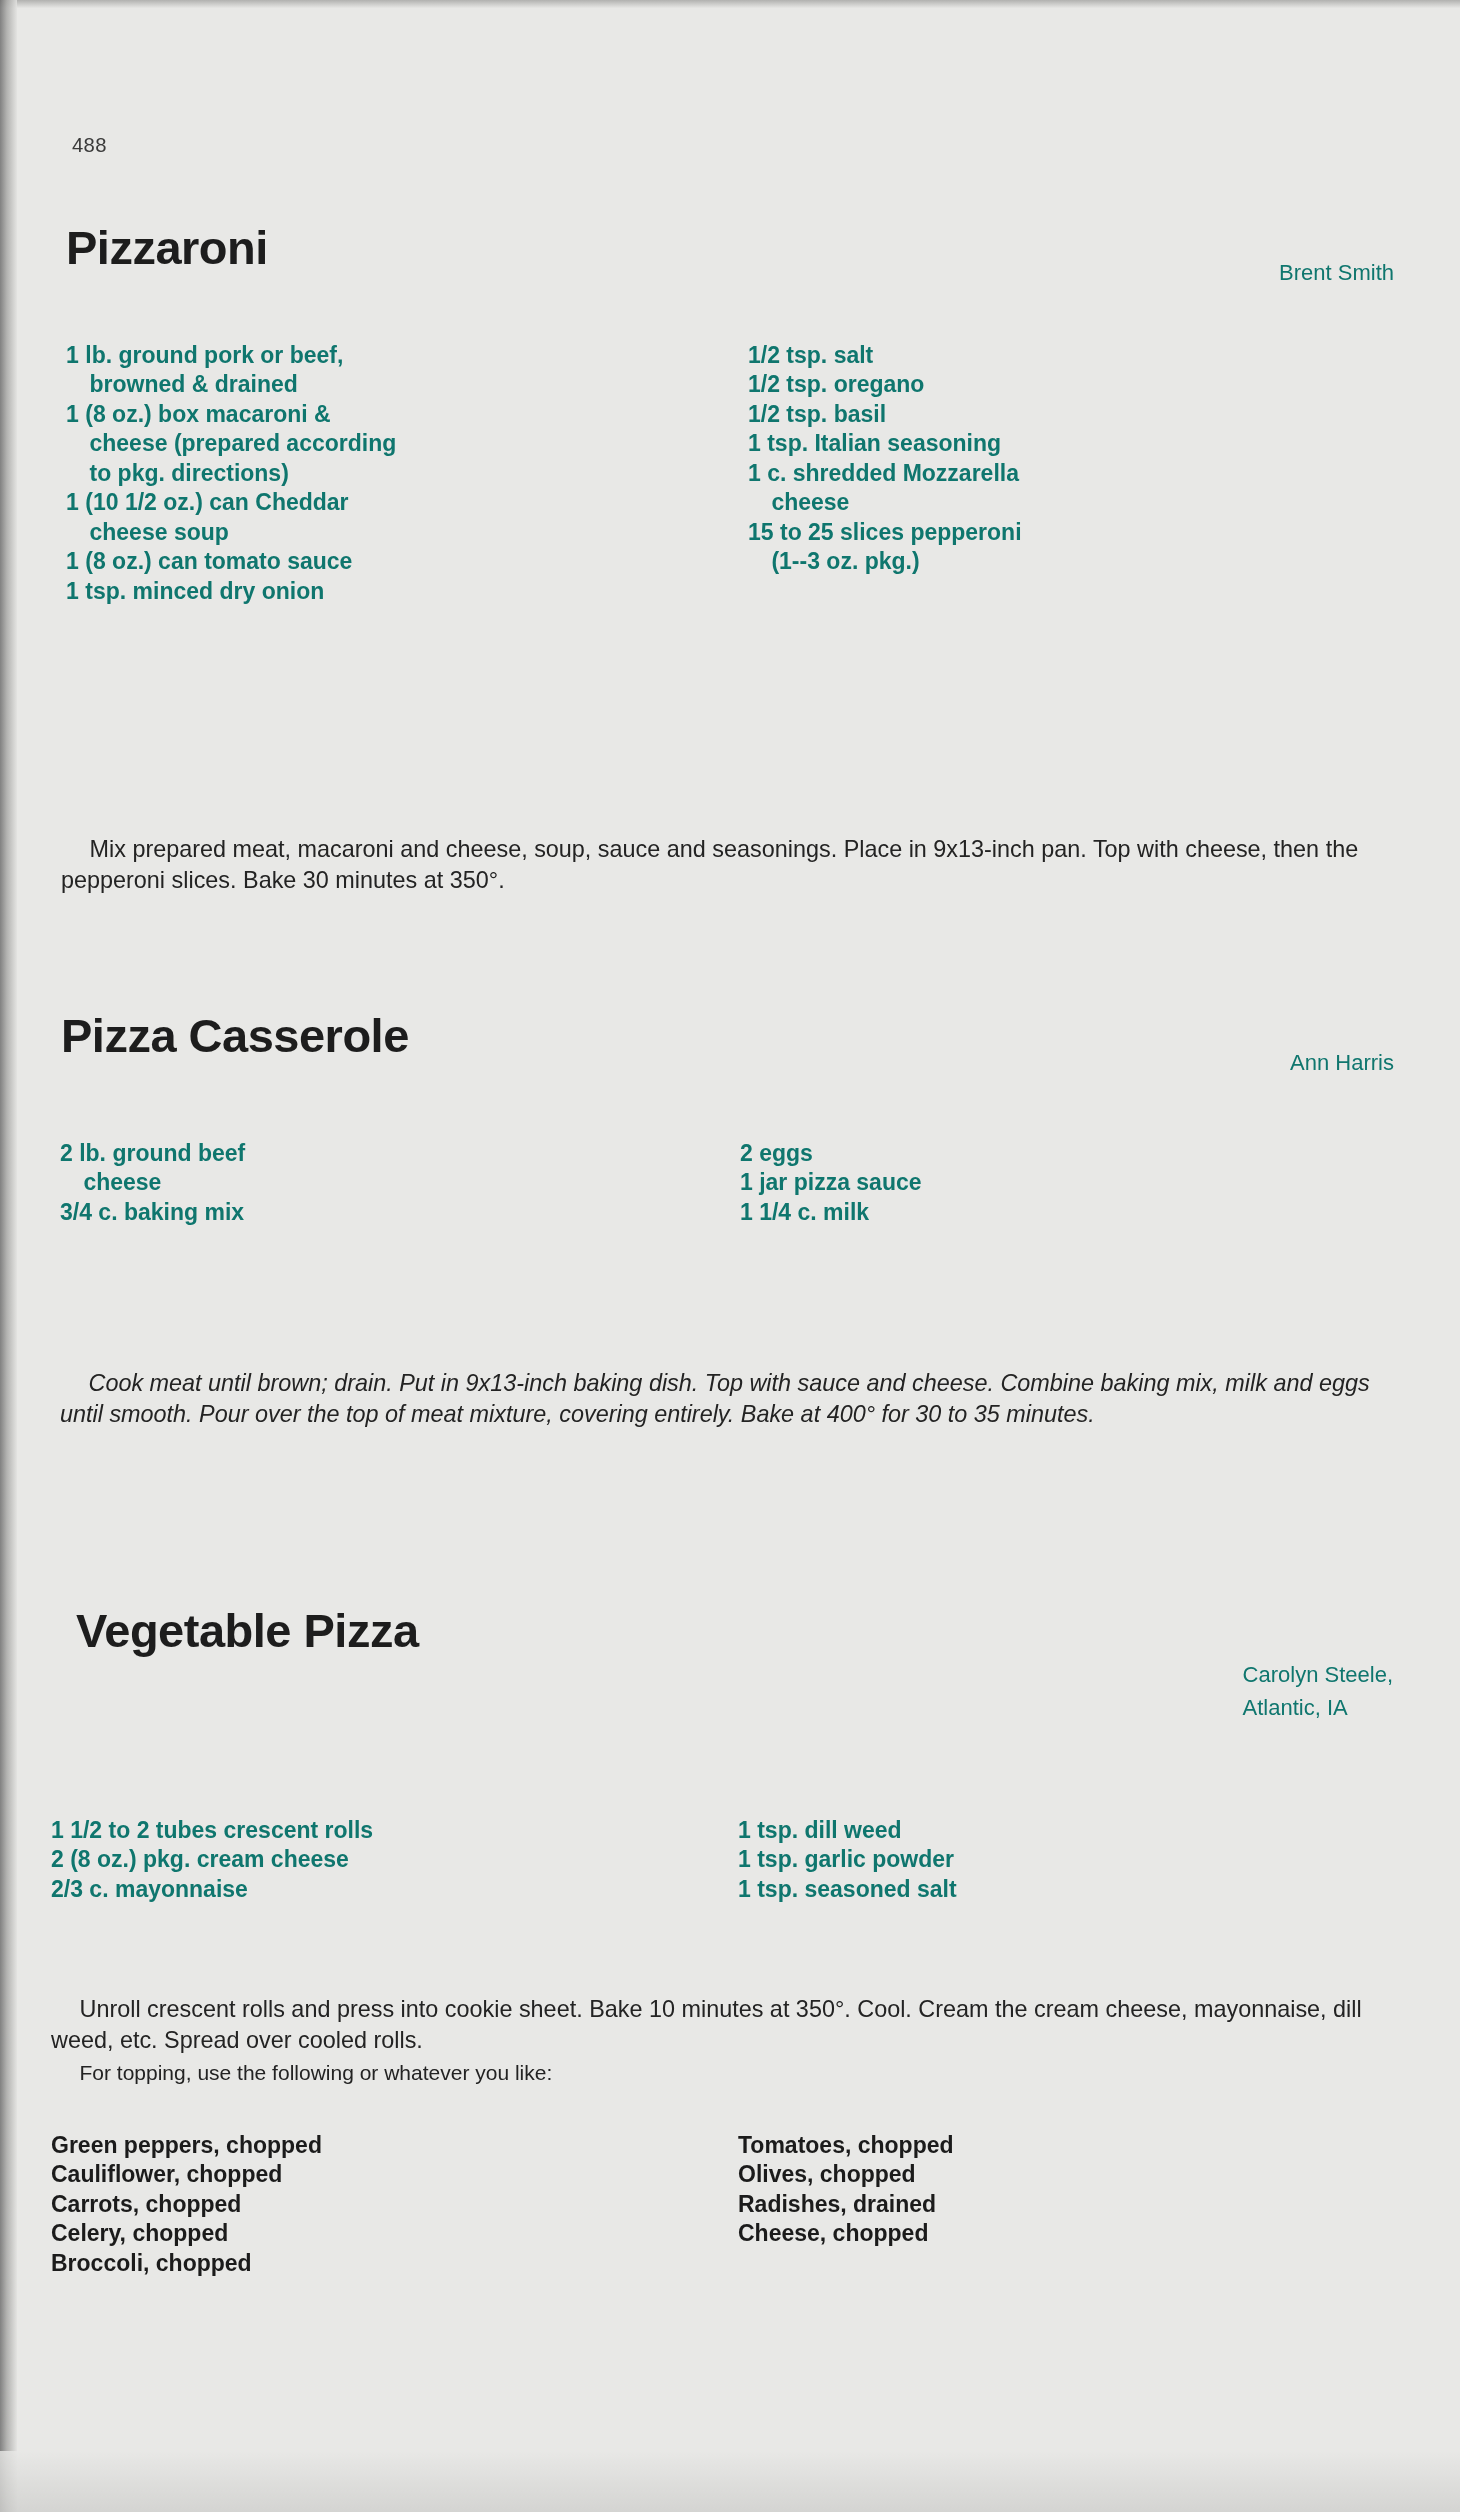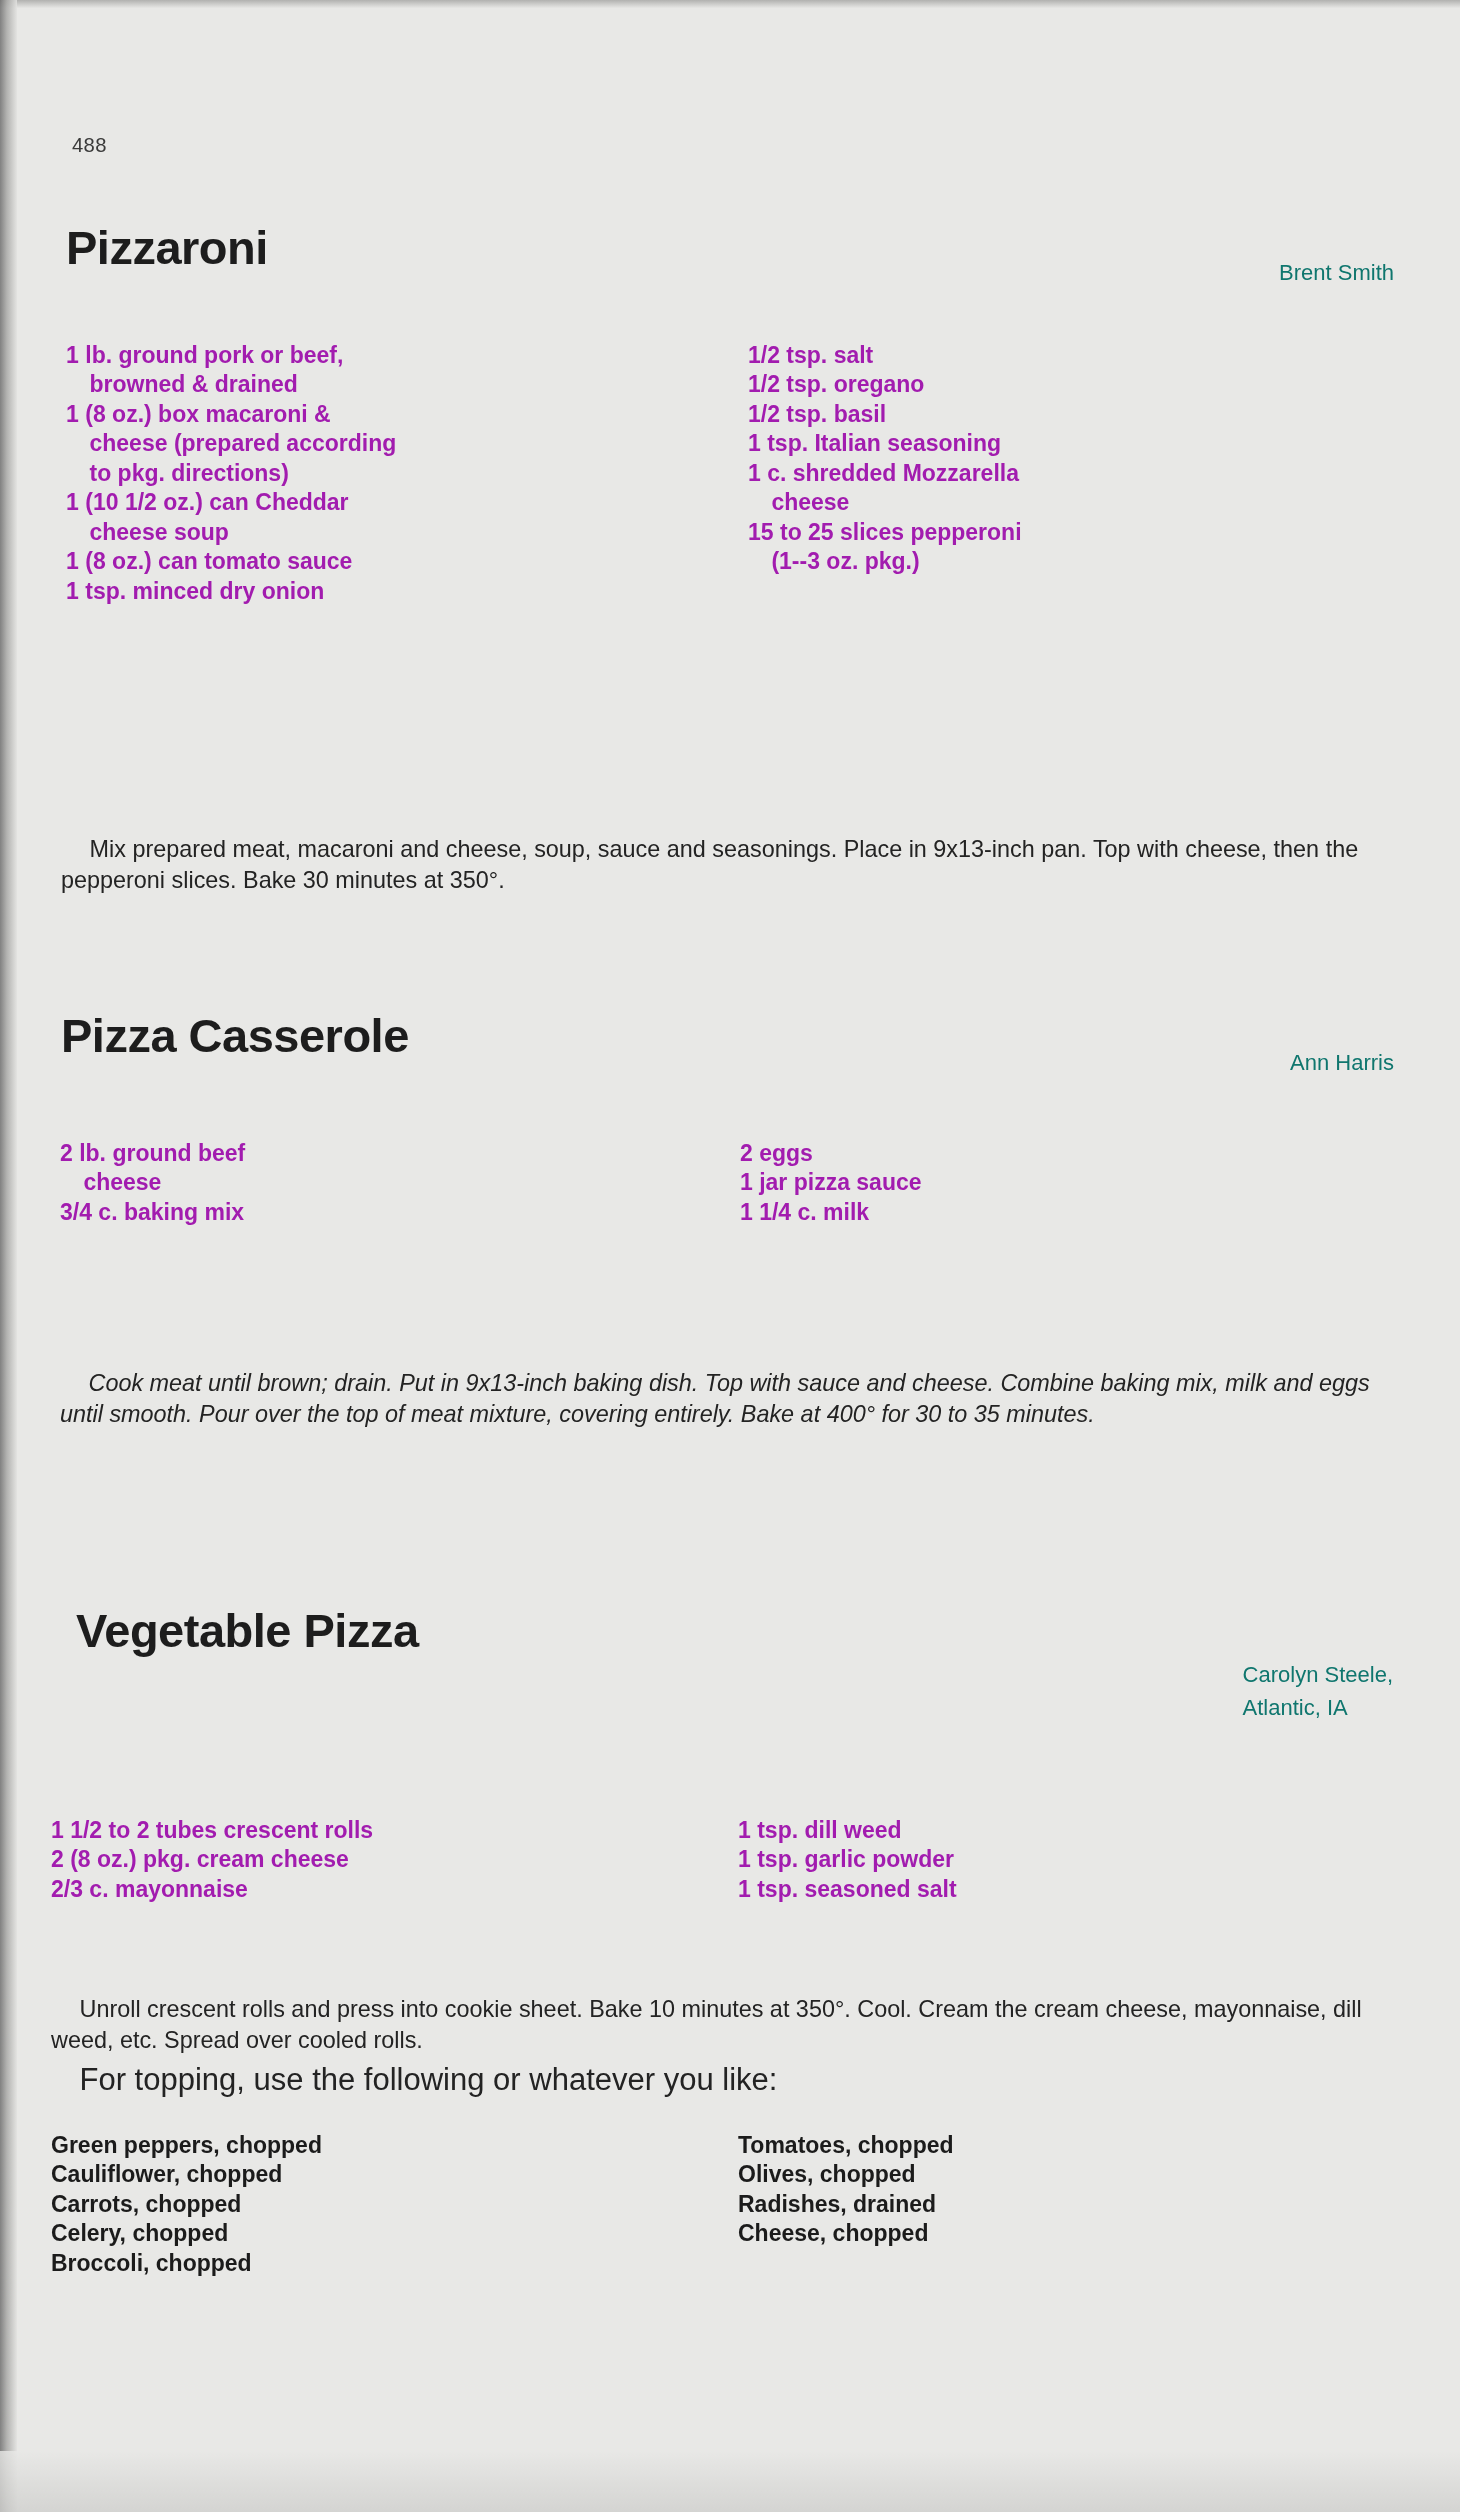--- a/index.html
+++ b/index.html
@@ -72,42 +72,42 @@
     color: #0f766e;
     text-align: left;
     line-height: 1.5;
     white-space: pre-line;
   }
 
   .ingredients {
     position: relative;
     font-size: 23px;
     font-weight: bold;
-    color: #a21caf;
+    color: #0f766e;
     line-height: 1.28;
   }
   .col {
     position: absolute;
     top: 0;
   }
   .col-left { left: 0; }
   .ing-line { white-space: pre-wrap; }
   .ing-line.indent { padding-left: 23.4px; }
 
   .instructions {
     font-size: 23.4px;
     color: #232323;
     line-height: 1.33;
     letter-spacing: 0px;
   }
   .instructions p { margin: 0; }
   .instructions p.indent-first { text-indent: 28.5px; }
 
   .topping-note {
-    font-size: 31px;
+    font-size: 21px;
     color: #232323;
     text-indent: 28.5px;
   }
   .toppings {
     position: relative;
     font-size: 23px;
     font-weight: bold;
     color: #1b1b1b;
     line-height: 1.28;
   }

